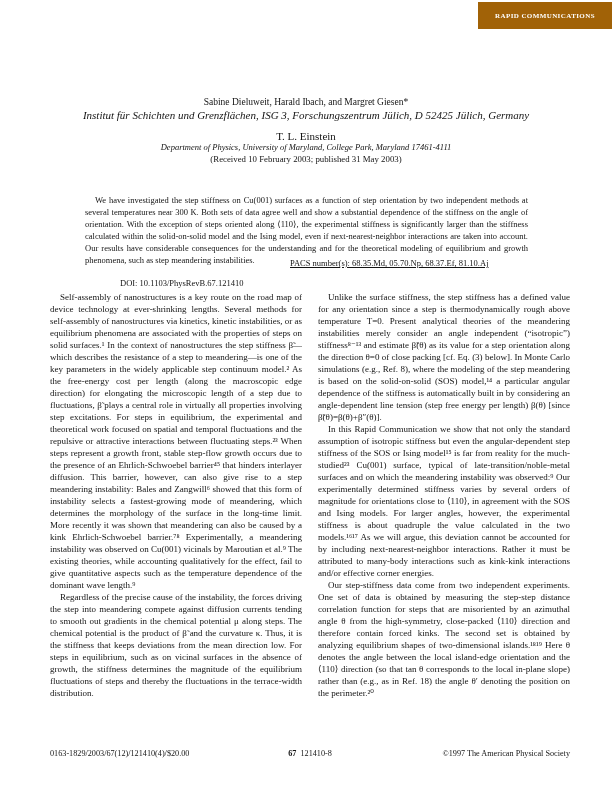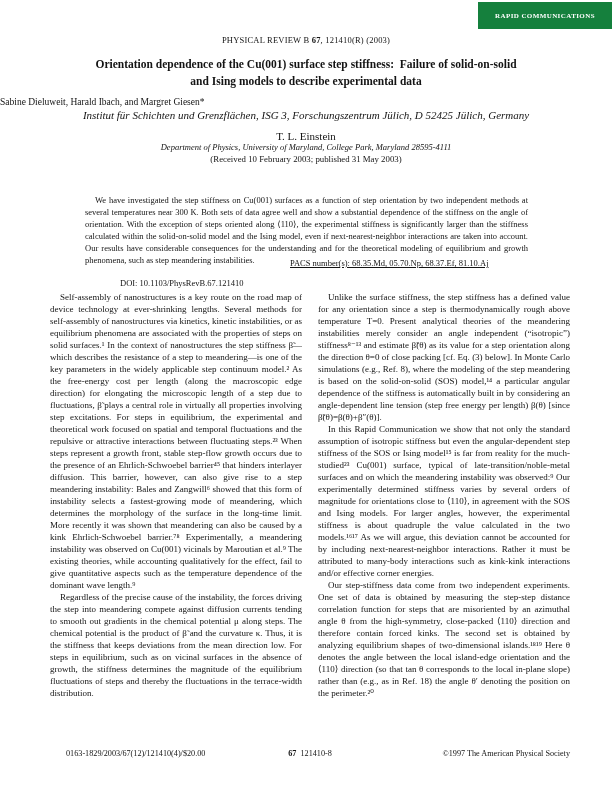--- a/index.html
+++ b/index.html
@@ -11,21 +11,21 @@
     color: #141414;
     font-family: "Liberation Serif", "DejaVu Serif", serif;
     overflow: hidden;
   }
   .banner {
     position: absolute;
     top: 2px;
     right: 0;
     width: 134px;
     height: 27px;
-    background: #15803d;
+    background: #a16207;
     color: #ffffff;
     font-size: 7px;
     font-weight: bold;
     letter-spacing: 0.4px;
     display: flex;
     align-items: center;
     justify-content: center;
   }
   .journal-line {
     position: absolute;
@@ -45,21 +45,21 @@
     text-align: center;
     font-size: 11.5px;
     font-weight: bold;
     line-height: 17px;
   }
   .authors {
     position: absolute;
     top: 97px;
     left: 0;
     width: 100%;
-    text-align: left;
+    text-align: center;
     font-size: 9.5px;
   }
   .affil1 {
     position: absolute;
     top: 109px;
     left: 0;
     width: 100%;
     text-align: center;
     font-style: italic;
     font-size: 11px;
@@ -125,43 +125,38 @@
     text-align: justify;
   }
   .col p { margin: 0; text-indent: 10px; }
   .footer {
     position: absolute;
     top: 749px;
     left: 50px;
     right: 42px;
     font-size: 8.2px;
   }
-  .footer .f-left { position: absolute; left: 16px; }
+  .footer .f-left { position: absolute; left: 0; }
   .footer .f-center { position: absolute; left: 50%; transform: translateX(-50%); white-space: nowrap; }
   .footer .f-right { position: absolute; right: 0; }
 </style>
 </head>
 <body>
 
 <div class="page">
 
   <div class="banner">RAPID COMMUNICATIONS</div>
 
-  <div class="journal-line"><span>PHYSICAL REVIEW B </span><span class="bold">67</span><span>, 121410(R) (2003)</span></div>
 
-  <div class="title">
-    <div>Orientation dependence of the Cu(001) surface step stiffness: Failure of solid-on-solid</div>
-    <div>and Ising models to describe experimental data</div>
-  </div>
 
   <div class="authors">Sabine Dieluweit, Harald Ibach, and Margret Giesen*</div>
   <div class="affil1">Institut für Schichten und Grenzflächen, ISG 3, Forschungszentrum Jülich, D 52425 Jülich, Germany</div>
 
   <div class="author2">T. L. Einstein</div>
-  <div class="affil2">Department of Physics, University of Maryland, College Park, Maryland 28595-4111</div>
+  <div class="affil2">Department of Physics, University of Maryland, College Park, Maryland 17461-4111</div>
 
   <div class="received">(Received 10 February 2003; published 31 May 2003)</div>
 
   <div class="abstract">We have investigated the step stiffness on Cu(001) surfaces as a function of step orientation by two independent methods at several temperatures near 300 K. Both sets of data agree well and show a substantial dependence of the stiffness on the angle of orientation. With the exception of steps oriented along ⟨110⟩, the experimental stiffness is significantly larger than the stiffness calculated within the solid-on-solid model and the Ising model, even if next-nearest-neighbor interactions are taken into account. Our results have considerable consequences for the understanding and for the theoretical modeling of equilibrium and growth phenomena, such as step meandering instabilities.</div>
 
   <div class="doi-line">
     <span class="doi">DOI: 10.1103/PhysRevB.67.121410</span>
     <span class="pacs">PACS number(s): 68.35.Md, 05.70.Np, 68.37.Ef, 81.10.Aj</span>
   </div>
 

